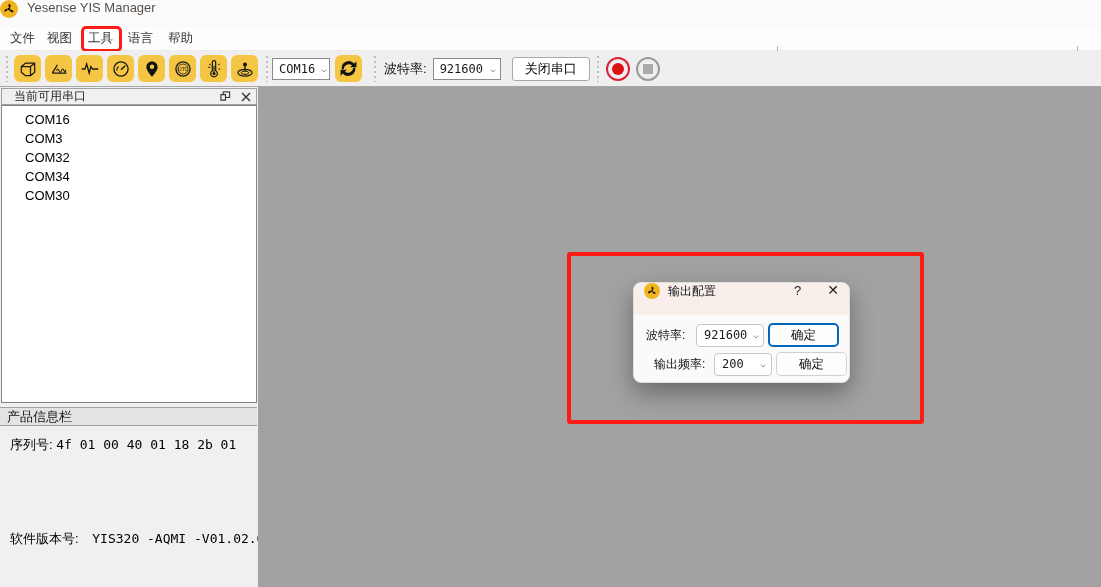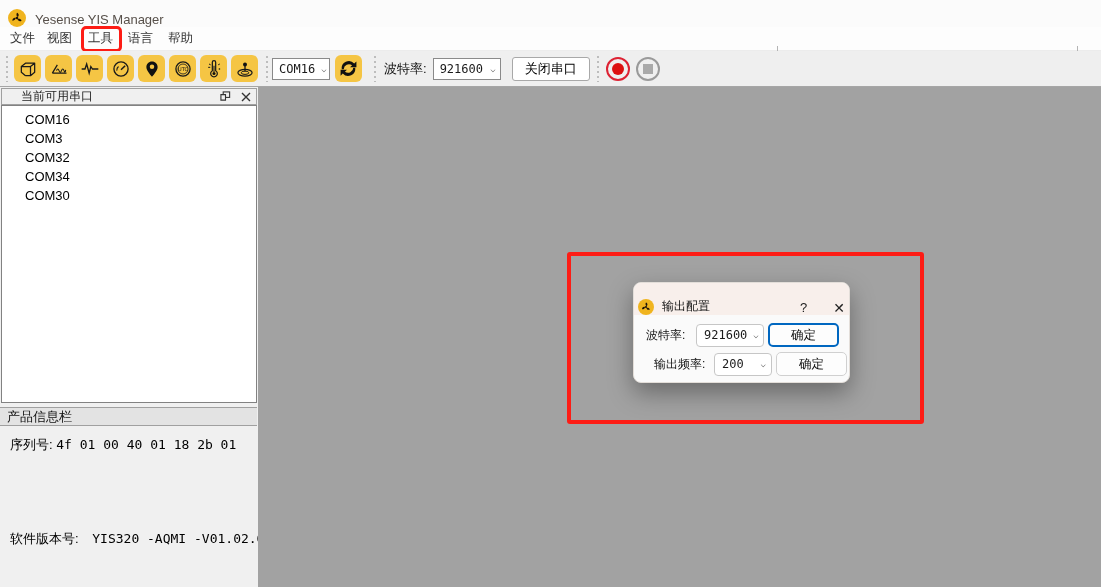--- a/index.html
+++ b/index.html
@@ -3,21 +3,21 @@
 <meta charset="utf-8">
 <style>
   * { margin:0; padding:0; box-sizing:border-box; }
   html,body { background:#888; }
   #page {
     position:relative; width:1101px; height:587px; overflow:hidden;
     background:#fbfbfb; font-family:"Liberation Sans", sans-serif; color:#1a1a1a;
   }
   
   .titlebar { position:absolute; left:0; top:0; width:100%; height:27px;
-    background:#fbfbfb; display:flex; align-items:flex-end; padding-left:8px; }
+    background:#fbfbfb; display:flex; align-items:flex-start; }
   .app-icon { width:18px; height:18px; border-radius:50%; background:#f0b41e;
     display:flex; align-items:center; justify-content:center; flex:0 0 auto; }
   .titlebar .title { margin-left:9px; font-size:13px; color:#57504a; }
   
   .menubar { position:absolute; left:0; top:27px; width:100%; height:24px;
     background:#fdfdfd; border-bottom:1px solid #ececec; }
   .menu-item { position:absolute; top:3px; font-size:12.5px; color:#333; cursor:default; }
   .menu-annotation { position:absolute; left:81px; top:-1px; width:41px; height:26px;
     border:3px solid var(--red); border-radius:5px; pointer-events:none; }
   .mb-tick { position:absolute; top:19px; width:1px; height:5px; background:#b4b4b4; }
@@ -38,41 +38,41 @@
   .btn-classic { height:24px; padding:0 12px; background:#fff; border:1px solid #a8a8a8;
     border-radius:3px; font-size:13px; cursor:pointer; }
   .round-btn { width:24px; height:24px; border-radius:50%; display:flex; align-items:center;
     justify-content:center; cursor:pointer; background:transparent; }
   .rec { border:2px solid #d23; } .rec i { width:12px; height:12px; border-radius:50%; background:#dd1111; }
   .stop { border:2px solid #9a9a9a; margin-left:6px; } .stop i { width:10px; height:10px; background:#a9a9a9; }
   
   .left-col { position:absolute; left:0; top:87px; width:258px; height:500px; background:#f0f0f0; }
   .dock-header { position:absolute; left:1px; top:1px; width:256px; height:17px;
     background:#f0f0f0; border:1px solid #a0a0a0; display:flex; align-items:center;
-    padding:0 3px 0 19px; font-size:12px; color:#222; }
+    padding:0 3px 0 12px; font-size:12px; color:#222; }
   .dock-header .hdr-btn { margin-left:7px; width:14px; height:14px; display:flex;
     align-items:center; justify-content:center; cursor:pointer; color:#333; }
   .dock-header .spacer { flex:1; }
   .port-list { position:absolute; left:1px; top:18px; width:256px; height:298px;
     background:#fff; border:1px solid #828282; padding-top:4px; }
   .port-item { padding-left:23px; height:19px; line-height:19px; font-size:13px; color:#000; cursor:pointer; }
   .info-header { position:absolute; left:0; top:320px; width:257px; height:19px;
     background:#e3e3e3; border-top:1px solid #a0a0a0; border-bottom:1px solid #a0a0a0;
     display:flex; align-items:center; padding-left:7px; font-size:13px; color:#111; }
   .info-row { position:absolute; left:10px; font-size:13px; color:#000; white-space:nowrap; }
   .info-row .val { font-family:"DejaVu Sans Mono", monospace; font-size:13px; }
   
   .workspace { position:absolute; left:258px; top:87px; width:843px; height:500px; background:#a2a2a2; }
   .red-rect { position:absolute; left:567px; top:252px; width:357px; height:172px;
     border:4px solid var(--red); border-radius:3px; pointer-events:none; }
   
   .dialog { position:absolute; left:633px; top:282px; width:217px; height:101px;
     border-radius:8px; background:#fafafa; box-shadow:0 10px 24px rgba(0,0,0,.35);
     border:1px solid #e3ded9; overflow:hidden; }
-  .dlg-titlebar { height:32px; background:#f8efeb; display:flex; align-items:flex-end; padding:0 4px; }
+  .dlg-titlebar { height:32px; background:#f8efeb; display:flex; align-items:flex-start; padding:0 10px; }
   .dlg-titlebar .dlg-title { margin-left:8px; font-size:12px; color:#111; }
   .dlg-titlebar .dlg-help { margin-left:auto; margin-right:26px; font-size:13px; color:#222; cursor:pointer; }
   .dlg-titlebar .dlg-close { font-size:14px; color:#222; cursor:pointer; line-height:1; }
   .dlg-row { position:absolute; height:24px; display:flex; align-items:center; }
   .dlg-row .lbl { position:absolute; left:12px; font-size:12px; color:#111; white-space:nowrap; }
   .combo-round { position:absolute; height:23px; background:#fff; border:1px solid #c6c6c6;
     border-radius:4px; display:flex; align-items:center; padding:0 5px 0 7px;
     font-family:"DejaVu Sans Mono", monospace; font-size:12px; cursor:pointer; }
   .btn-round { position:absolute; left:134px; width:71px; height:24px; background:#fdfdfd;
     border:1px solid #d0d0d0; border-radius:5px; font-size:12.5px; color:#111; cursor:pointer; }

